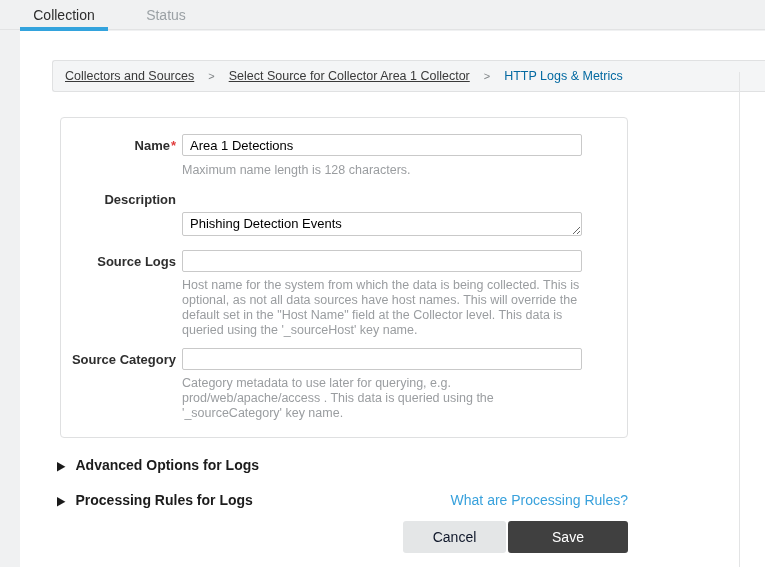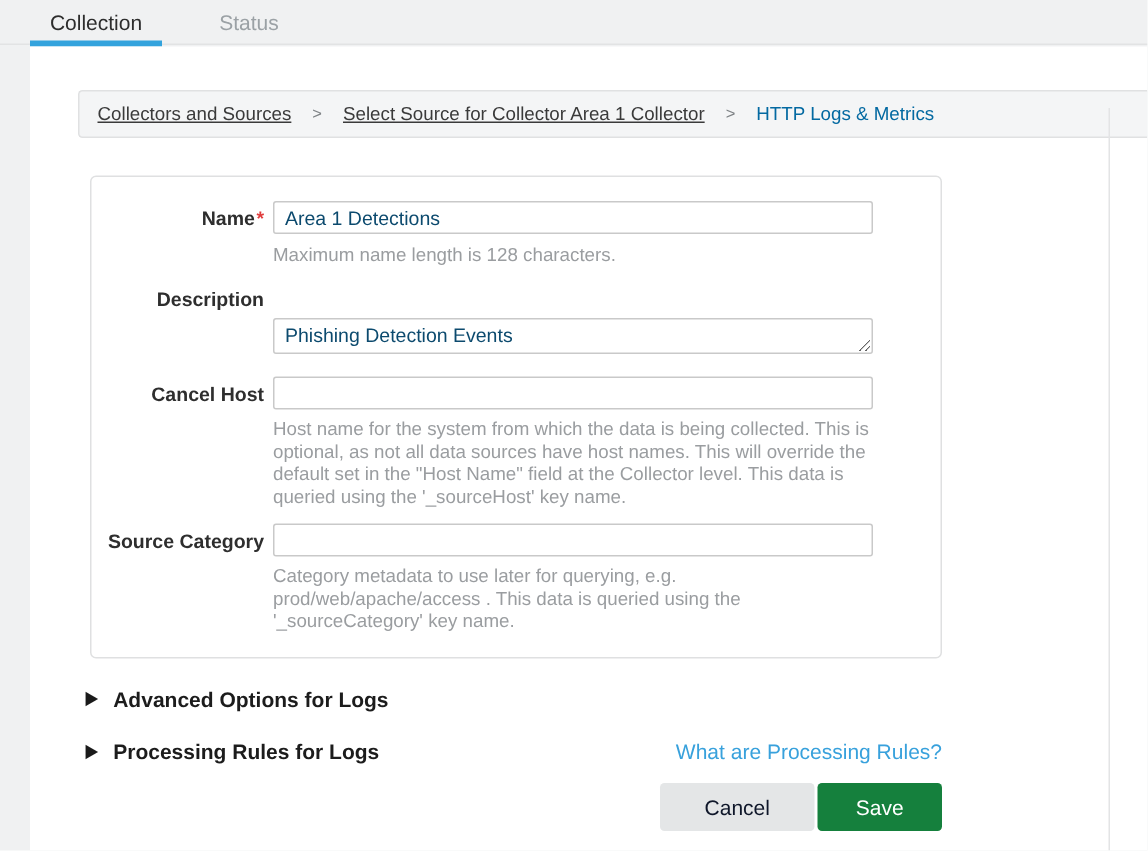--- a/index.html
+++ b/index.html
@@ -57,21 +57,21 @@
   .row:last-child { margin-bottom: 0; }
   .flabel {
     width: 115px; text-align: right; padding-top: 4px;
     font-size: 13px; font-weight: bold; color: #2e2e2e; flex-shrink: 0;
   }
   .req { color: #e03c3c; margin-left: 1px; }
   .field { margin-left: 6px; width: 400px; }
   .tinput {
     width: 400px; height: 22px; border: 1px solid #c9c9c9; border-radius: 2px;
     font-family: "Liberation Sans", "DejaVu Sans", sans-serif;
-    font-size: 13px; color: #0c4a6e; padding: 2px 7px; background: #fff; outline: none;
+    font-size: 13px; color: #000000; padding: 2px 7px; background: #fff; outline: none;
   }
   textarea.tinput {
     height: 24px; resize: vertical; line-height: 17px; overflow: hidden; margin-top: 24px;
   }
   .help {
     margin-top: 7px; font-size: 12.5px; line-height: 15px; color: #9a9da0;
     width: 398px;
   }
   .help-tight { margin-top: 6px; }
 
@@ -93,21 +93,21 @@
   
   .btn-row {
     margin: 13px 0 0 37px; width: 571px;
     display: flex; justify-content: flex-end;
   }
   .btn {
     height: 32px; border: none; border-radius: 3px; font-size: 14px;
     font-family: "Liberation Sans", "DejaVu Sans", sans-serif; cursor: pointer;
   }
   .btn-cancel { width: 103px; background: #e4e6e7; color: #0f172a; }
-  .btn-save { width: 83px; background: #15803d; color: #ffffff; margin-left: 2px; }
+  .btn-save { width: 120px; background: #404040; color: #ffffff; margin-left: 2px; }
 </style>
 </head>
 <body>
 
 <div class="tabbar">
   <div class="tab tab-collection">Collection</div>
   <div class="tab tab-status">Status</div>
   <div class="tab-indicator"></div>
 </div>
 
@@ -132,21 +132,21 @@
     </div>
 
     <div class="row">
       <div class="flabel">Description</div>
       <div class="field">
         <textarea class="tinput" style="">Phishing Detection Events</textarea>
       </div>
     </div>
 
     <div class="row">
-      <div class="flabel">Cancel Host</div>
+      <div class="flabel">Source Logs</div>
       <div class="field">
         <input class="tinput" type="text" value="" style="">
         <div class="help help-tight">Host name for the system from which the data is being collected. This is optional, as not all data sources have host names. This will override the default set in the "Host Name" field at the Collector level. This data is queried using the '_sourceHost' key name.</div>
       </div>
     </div>
 
     <div class="row">
       <div class="flabel">Source Category</div>
       <div class="field">
         <input class="tinput" type="text" value="" style="">

